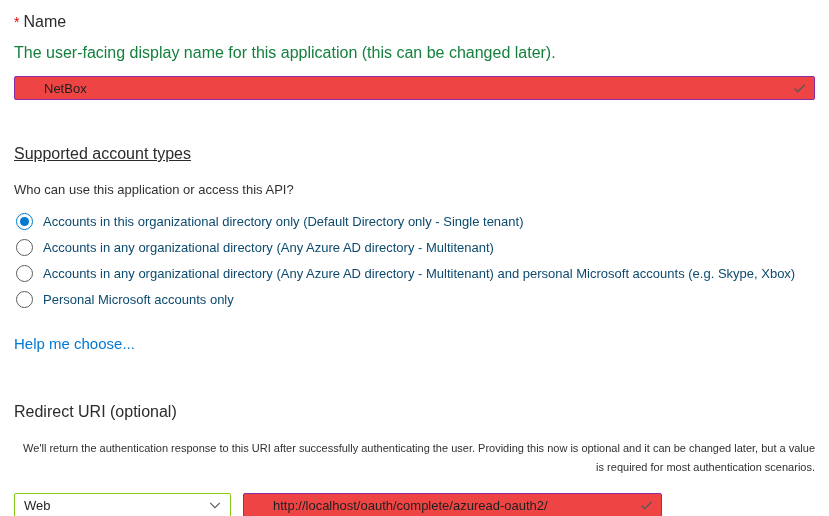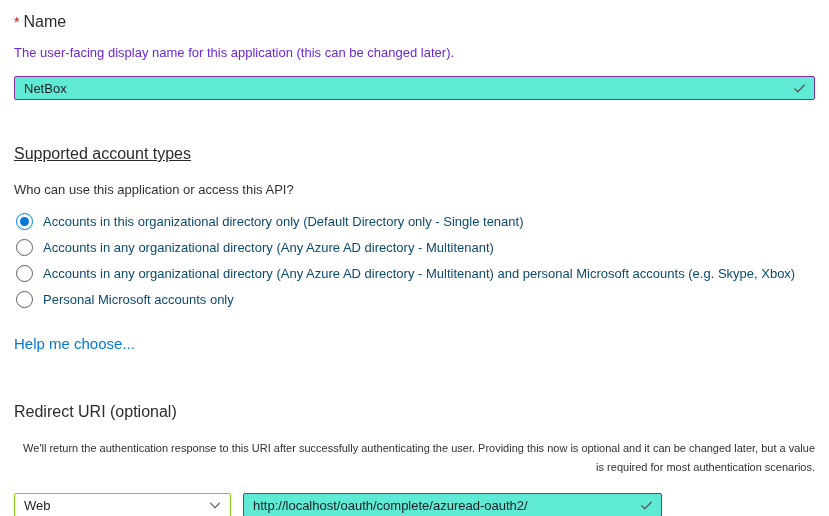--- a/index.html
+++ b/index.html
@@ -23,35 +23,36 @@
     line-height: 20px;
     color: #2b2b2b;
     margin: 0;
   }
   .required-marker {
     color: #e50000;
     margin-right: 4px;
     font-size: 14px;
   }
   .field-desc {
-    font-size: 13px;
+    font-size: 16px;
     line-height: 17px;
-    color: #6d28d9;
+    color: #15803d;
     margin: 12px 0 0 0;
   }
   .text-field {
     margin-top: 15px;
     position: relative;
     height: 24px;
     border: 1px solid #8a2da5;
     border-radius: 2px;
     box-sizing: border-box;
-    background: #5eead4;
-    display: flex;
-    align-items: center;
+    background: #ef4444;
+    display: flex;
+    align-items: center;
+    padding-left: 20px;
   }
   .text-field.full { width: 801px; }
   .text-field input {
     border: none;
     outline: none;
     background: transparent;
     font-family: "Liberation Sans", sans-serif;
     font-size: 13px;
     color: #1f1f1f;
     padding: 0 26px 0 9px;

